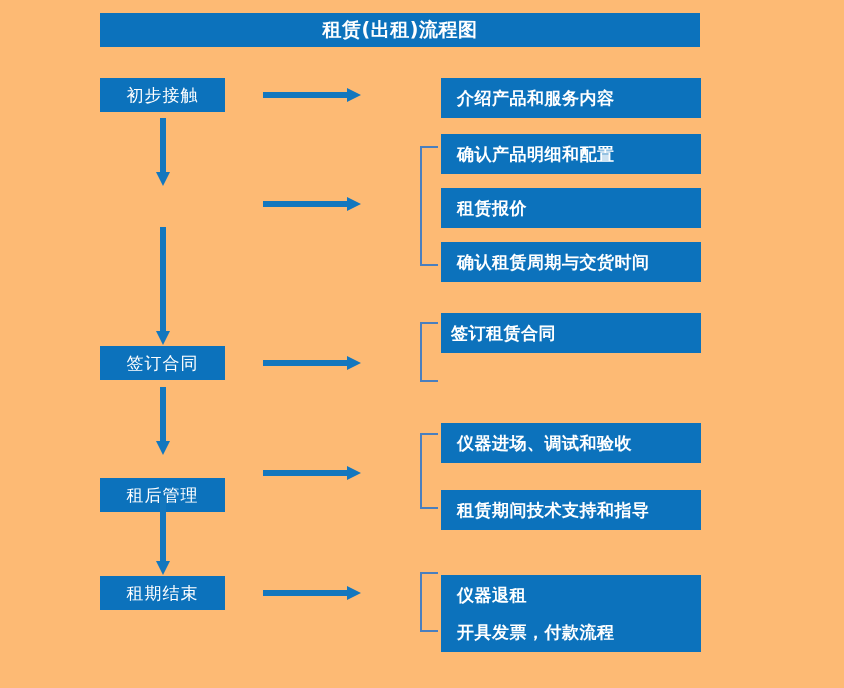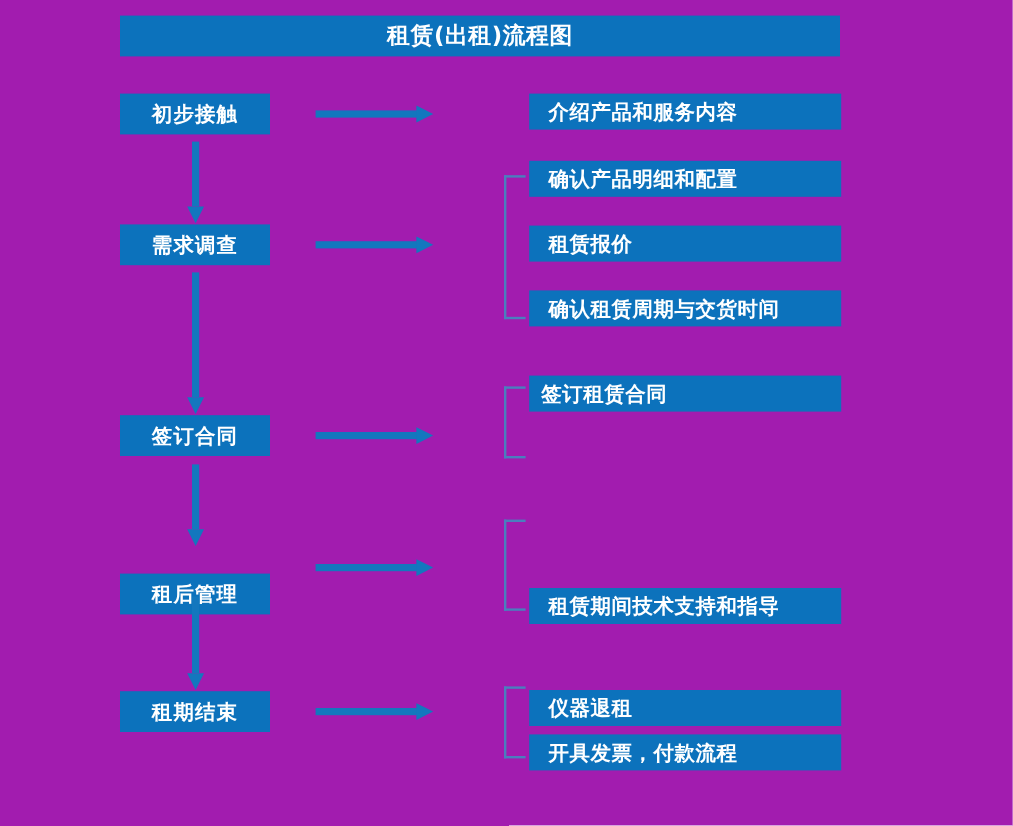--- a/index.html
+++ b/index.html
@@ -7,21 +7,21 @@
     padding: 0;
     background: #ffffff;
   }
   body {
     font-family: "DejaVu Sans", "Liberation Sans", sans-serif;
   }
   #canvas {
     position: relative;
     width: 844px;
     height: 688px;
-    background: #a21caf;
+    background: #fdba74;
     overflow: hidden;
   }
 
   
   .title-bar {
     position: absolute;
     left: 100px;
     top: 13px;
     width: 600px;
     height: 34px;
@@ -38,34 +38,34 @@
 
   
   .stage-box {
     position: absolute;
     left: 100px;
     width: 125px;
     height: 34px;
     background: #0C72BC;
     color: #ffffff;
     font-size: 17px;
-    font-weight: bold;
+    font-weight: normal;
     display: flex;
     align-items: center;
     justify-content: center;
     white-space: nowrap;
     letter-spacing: 1px;
   }
 
   
   .detail-box {
     position: absolute;
     left: 441px;
     width: 260px;
-    height: 30px;
+    height: 40px;
     background: #0C72BC;
     color: #ffffff;
     font-size: 17px;
     font-weight: bold;
     display: flex;
     align-items: center;
     justify-content: flex-start;
     padding-left: 16px;
     box-sizing: border-box;
     white-space: nowrap;
@@ -134,21 +134,20 @@
 </style>
 </head>
 <body>
 
 <div id="canvas">
 
   <div class="title-bar">租赁(出租)流程图</div>
 
   <div class="stage-box" style="top:78px;">初步接触</div>
 
-  <div class="stage-box" style="top:187px;">需求调查</div>
 
   <div class="stage-box" style="top:346px;">签订合同</div>
 
   <div class="stage-box" style="top:456px;margin-top:22px;">租后管理</div>
 
   <div class="stage-box" style="top:576px;">租期结束</div>
 
   <div class="v-arrow" style="top:118px; height:68px;">
     <div class="shaft" style="height:54px;"></div>
     <div class="head" style="top:54px;"></div>
@@ -199,20 +198,21 @@
 
   <div class="detail-box" style="top:134px;">确认产品明细和配置</div>
 
   <div class="detail-box" style="top:188px;">租赁报价</div>
 
   <div class="detail-box" style="top:242px;">确认租赁周期与交货时间</div>
 
   <div class="detail-box" style="top:313px;padding-left:10px;">签订租赁合同</div>
 
 
+  <div class="detail-box" style="top:423px;">仪器进场、调试和验收</div>
 
   <div class="detail-box" style="top:490px;">租赁期间技术支持和指导</div>
 
   <div class="detail-box" style="top:563px;margin-top:12px;">仪器退租</div>
 
   <div class="detail-box" style="top:612px;">开具发票，付款流程</div>
 
 </div>
 
 </body></html>

